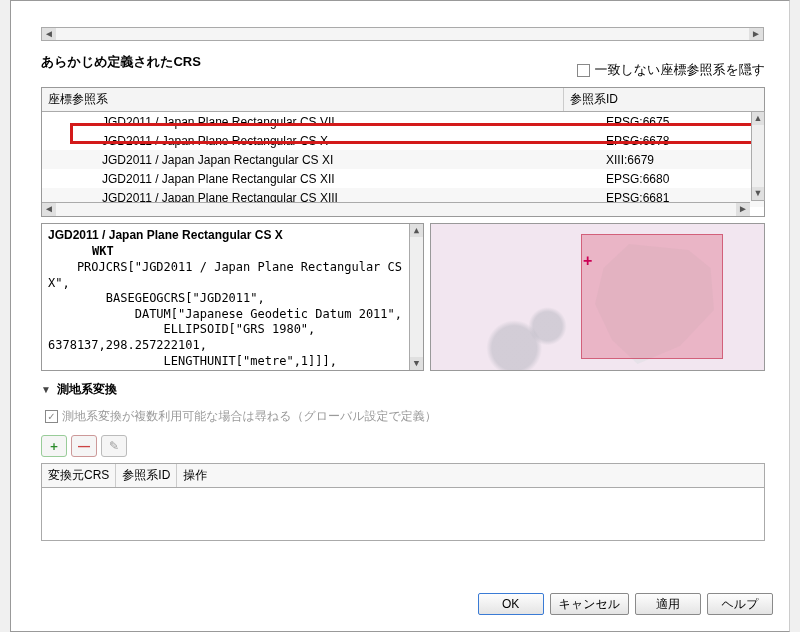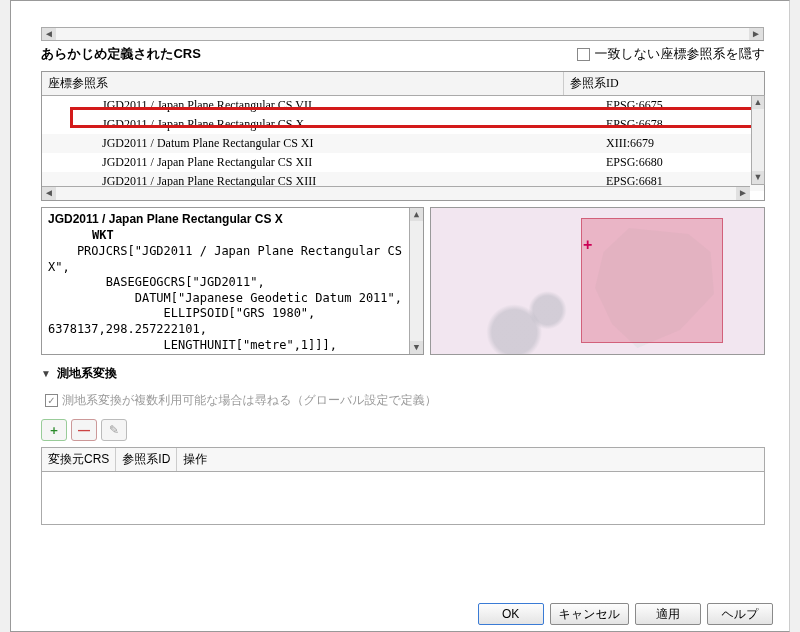--- a/index.html
+++ b/index.html
@@ -4,24 +4,24 @@
 <style>
   * { box-sizing: border-box; margin: 0; padding: 0; }
   html, body { width: 800px; height: 632px; font-family: "Meiryo", "MS Gothic", sans-serif; font-size: 12px; background: #f0f0f0; overflow: hidden; }
   .dialog { position: absolute; left: 10px; top: 0; width: 780px; height: 632px; background: #fff; border: 1px solid #999; border-right: 1px solid #ccc; display: flex; flex-direction: column; }
   .top-gap { height: 40px; position: relative; }
   .scrollbar-h { position: absolute; bottom: 0; left: 30px; right: 25px; height: 14px; border: 1px solid #aaa; background: #efefef; display: flex; }
   .sb-btn { width: 14px; height: 100%; background: #e0e0e0; text-align: center; font-size: 10px; line-height: 12px; color: #555; }
   .sb-track { flex: 1; background: #f5f5f5; }
 
   .section-label { font-size: 13px; font-weight: bold; padding: 4px 24px 4px 30px; display: flex; align-items: center; justify-content: space-between; }
-  .chk-wrap { font-weight: normal; display: flex; align-items: center; gap: 4px; }
+  .chk-wrap { font-weight: normal; display: flex; align-items: center; gap: 4px; margin-top: 16px; }
   .chk { width: 13px; height: 13px; border: 1px solid #888; background: #fff; }
 
-  .list-wrap { margin: 4px 24px 0 30px; border: 1px solid #999; position: relative; height: 130px; display: flex; flex-direction: column; font-family: Liberation Serif, serif; }
+  .list-wrap { margin: 4px 24px 0 30px; border: 1px solid #999; position: relative; height: 130px; display: flex; flex-direction: column; }
   .list-header { display: flex; background: #f4f4f4; border-bottom: 1px solid #aaa; font-size: 12px; }
   .col1 { flex: 0 0 522px; padding: 3px 6px; border-right: 1px solid #ccc; }
   .col2 { flex: 1; padding: 3px 6px; }
   .list-body { flex: 1; overflow: hidden; position: relative; }
   .row { display: flex; font-size: 12px; height: 19px; align-items: center; gap: 36px; }
   .row .c1 { flex: 0 0 522px; padding: 0 6px 0 60px; white-space: nowrap; overflow: hidden; }
   .row .c2 { flex: 1; padding: 0 6px; }
   .row.alt { background: #f7f7f7; }
   .highlight-box { position: absolute; left: 28px; top: 35px; width: 686px; height: 21px; border: 3px solid #d31a1a; pointer-events: none; }
   .scroll-v { position: absolute; right: -1px; top: 23px; bottom: 15px; width: 14px; border: 1px solid #aaa; background: #efefef; display: flex; flex-direction: column; }
@@ -52,21 +52,21 @@
   .datum-chk-row { display: flex; align-items: center; gap: 4px; color: #9a9a9a; padding: 4px 4px 8px; }
   .chk.on { display: flex; align-items: center; justify-content: center; font-size: 10px; color: #888; }
   .tbrow { display: flex; gap: 4px; padding: 2px 0 6px; }
   .tbtn { width: 26px; height: 22px; border: 1px solid #9c9; background: #f5f5f5; display: flex; align-items: center; justify-content: center; border-radius: 3px; }
   .tbtn.red { border-color: #c99; }
   .tbtn.gray { border-color: #bbb; }
   .grid2 { border: 1px solid #aaa; height: 78px; background: #fff; }
   .grid2-header { display: flex; font-size: 12px; border-bottom: 1px solid #aaa; background: #f7f7f7; align-items: center; }
   .gh { padding: 3px 6px; border-right: 1px solid #ccc; }
 
-  .button-bar { position: absolute; bottom: 6px; right: 16px; display: flex; gap: 6px; }
+  .button-bar { position: absolute; bottom: 16px; right: 16px; display: flex; gap: 6px; }
   .btn { min-width: 66px; height: 22px; border: 1px solid #8a8a8a; background: linear-gradient(#fdfdfd,#e4e4e4); font-size: 12px; display: flex; align-items: center; justify-content: center; border-radius: 2px; padding: 0 8px; }
   .btn.primary { border-color: #3a7bd5; }
 </style>
 </head>
 <body>
 
 <div class="dialog">
 
   <div class="top-gap">
     <div class="scrollbar-h">
@@ -92,21 +92,21 @@
     <div class="list-body">
       <div class="row">
         <div class="c1">JGD2011 / Japan Plane Rectangular CS VII</div>
         <div class="c2">EPSG:6675</div>
       </div>
       <div class="row">
         <div class="c1">JGD2011 / Japan Plane Rectangular CS X</div>
         <div class="c2">EPSG:6678</div>
       </div>
       <div class="row alt">
-        <div class="c1">JGD2011 / Datum Plane Rectangular CS XI</div>
+        <div class="c1">JGD2011 / Japan Japan Rectangular CS XI</div>
         <div class="c2">XIII:6679</div>
       </div>
       <div class="row">
         <div class="c1">JGD2011 / Japan Plane Rectangular CS XII</div>
         <div class="c2">EPSG:6680</div>
       </div>
       <div class="row alt">
         <div class="c1">JGD2011 / Japan Plane Rectangular CS XIII</div>
         <div class="c2">EPSG:6681</div>
       </div>

